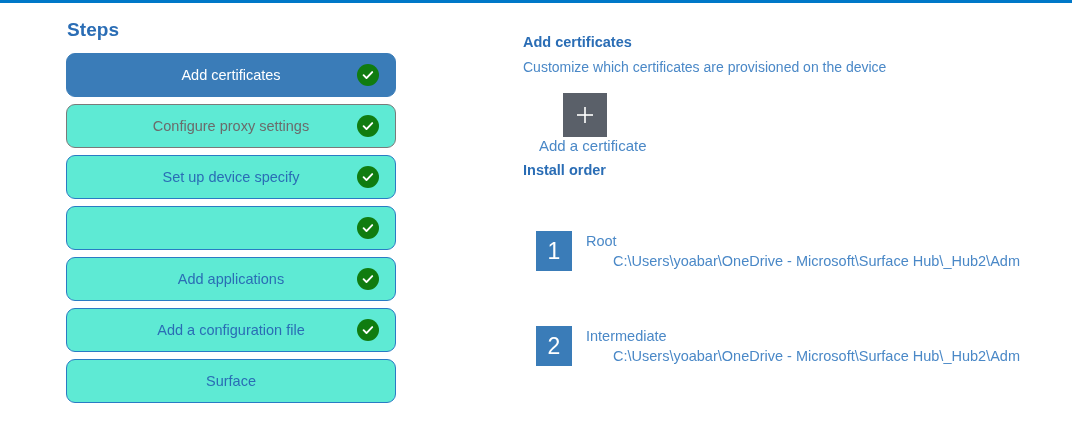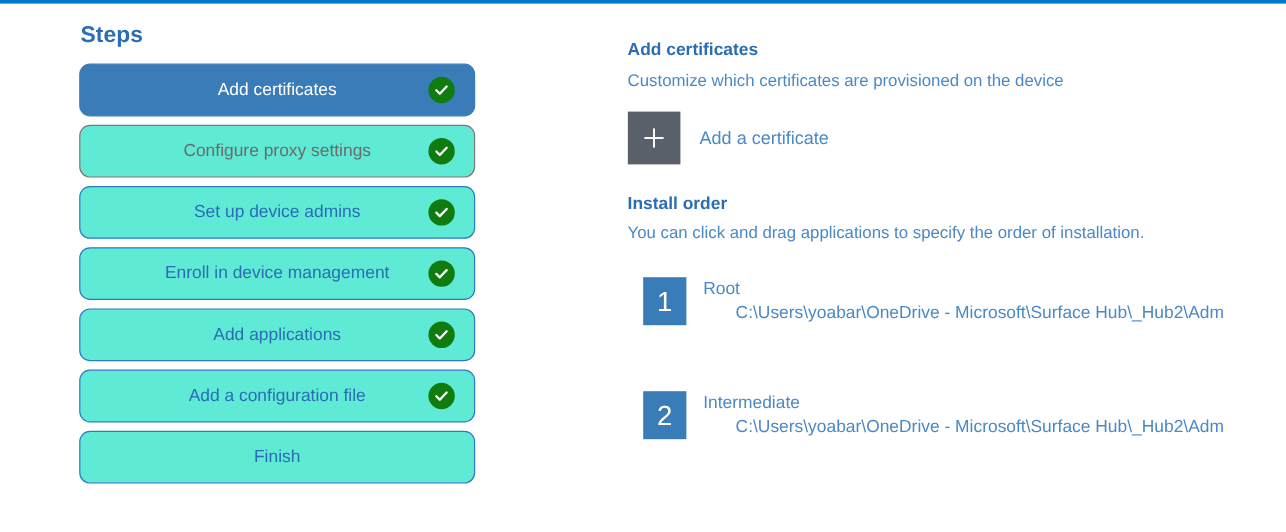--- a/index.html
+++ b/index.html
@@ -113,20 +113,21 @@
 
   #add-cert-head { position: absolute; top: 31px; left: 0; }
   #add-cert-sub  { position: absolute; top: 56px; left: 0; }
 
   #add-cert-row {
     position: absolute;
     top: 90px; left: 0;
     display: flex;
     align-items: center;
     cursor: pointer;
+    flex-direction: column;
   }
   #add-cert-tile {
     width: 44px; height: 44px;
     background: #5a6069;
     display: flex;
     align-items: center;
     justify-content: center;
     flex: none;
   }
   #add-cert-tile svg { display: block; }
@@ -204,29 +205,28 @@
         </div>
         <div class="step-btn hovered">
           <span class="step-label">Configure proxy settings</span>
           <span class="check-badge">
             <svg width="14" height="14" viewBox="0 0 14 14" aria-hidden="true">
               <path d="M2.6 7.2 L5.5 10.1 L11.2 4.1" stroke="#ffffff" stroke-width="1.9" fill="none" stroke-linecap="round" stroke-linejoin="round"></path>
             </svg>
           </span>
         </div>
         <div class="step-btn">
-          <span class="step-label">Set up device admins</span>
-          <span class="check-badge">
-            <svg width="14" height="14" viewBox="0 0 14 14" aria-hidden="true">
-              <path d="M2.6 7.2 L5.5 10.1 L11.2 4.1" stroke="#ffffff" stroke-width="1.9" fill="none" stroke-linecap="round" stroke-linejoin="round"></path>
-            </svg>
-          </span>
-        </div>
-        <div class="step-btn">
-          <span class="step-label">Enroll in device management</span>
+          <span class="step-label">Set up device specify</span>
+          <span class="check-badge">
+            <svg width="14" height="14" viewBox="0 0 14 14" aria-hidden="true">
+              <path d="M2.6 7.2 L5.5 10.1 L11.2 4.1" stroke="#ffffff" stroke-width="1.9" fill="none" stroke-linecap="round" stroke-linejoin="round"></path>
+            </svg>
+          </span>
+        </div>
+        <div class="step-btn">
           <span class="check-badge">
             <svg width="14" height="14" viewBox="0 0 14 14" aria-hidden="true">
               <path d="M2.6 7.2 L5.5 10.1 L11.2 4.1" stroke="#ffffff" stroke-width="1.9" fill="none" stroke-linecap="round" stroke-linejoin="round"></path>
             </svg>
           </span>
         </div>
         <div class="step-btn">
           <span class="step-label">Add applications</span>
           <span class="check-badge">
             <svg width="14" height="14" viewBox="0 0 14 14" aria-hidden="true">
@@ -236,21 +236,21 @@
         </div>
         <div class="step-btn">
           <span class="step-label">Add a configuration file</span>
           <span class="check-badge">
             <svg width="14" height="14" viewBox="0 0 14 14" aria-hidden="true">
               <path d="M2.6 7.2 L5.5 10.1 L11.2 4.1" stroke="#ffffff" stroke-width="1.9" fill="none" stroke-linecap="round" stroke-linejoin="round"></path>
             </svg>
           </span>
         </div>
         <div class="step-btn">
-          <span class="step-label">Finish</span>
+          <span class="step-label">Surface</span>
         </div>
       </div>
   </div>
 
   <div id="detail-panel">
 
     <div id="add-cert-head" class="sec-head">Add certificates</div>
 
     <div id="add-cert-sub" class="sec-sub">Customize which certificates are provisioned on the device</div>
 
@@ -259,21 +259,20 @@
         <svg width="22" height="22" viewBox="0 0 22 22" aria-hidden="true">
           <rect x="10.2" y="3" width="1.6" height="16" fill="#ffffff"></rect>
           <rect x="3" y="10.2" width="16" height="1.6" fill="#ffffff"></rect>
         </svg>
       </div>
       <div id="add-cert-label">Add a certificate</div>
     </div>
 
     <div id="install-head" class="sec-head">Install order</div>
 
-    <div id="install-sub" class="sec-sub">You can click and drag applications to specify the order of installation.</div>
 
     <div id="order-list">
         <div class="order-item">
           <div class="order-num">1</div>
           <div class="order-text">
             <div class="order-name">Root</div>
             <div class="order-path">C:\Users\yoabar\OneDrive - Microsoft\Surface Hub\_Hub2\Adm</div>
           </div>
         </div>
         <div class="order-item">

